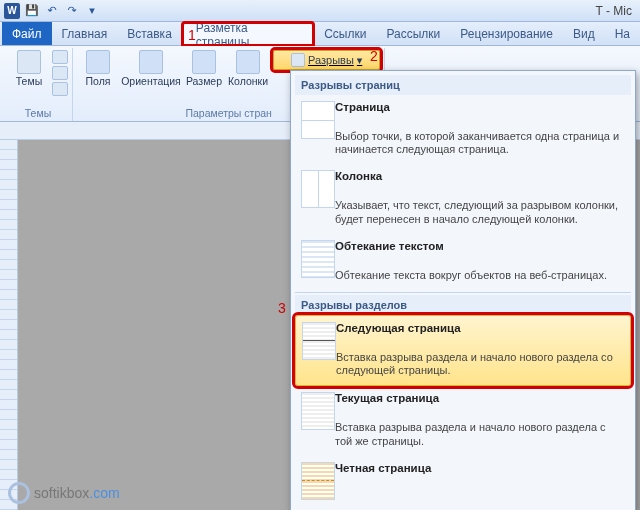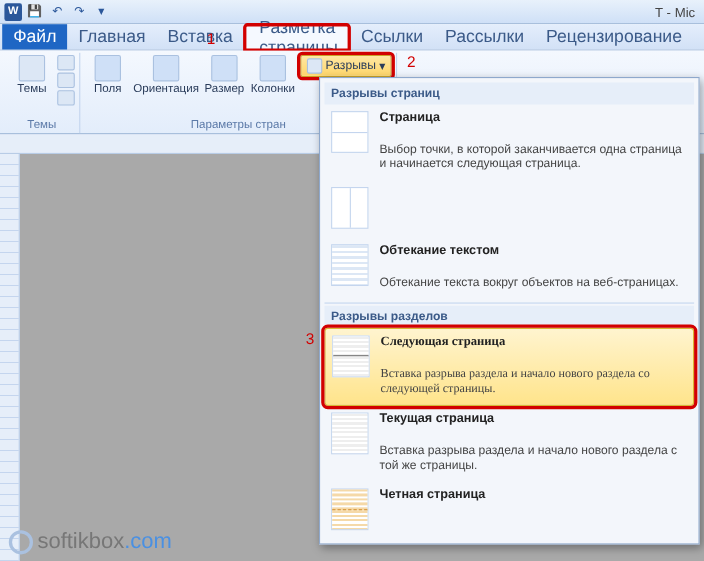--- a/index.html
+++ b/index.html
@@ -36,21 +36,21 @@
   .tabs {
     height: 24px;
     background: linear-gradient(to bottom,#e4eefc,#d2e1f6);
     display:flex;
     align-items:stretch;
     border-bottom:1px solid #9fb8d9;
     padding-left:2px;
   }
   .tab {
     padding: 4px 10px 3px;
-    font-size: 16px;
+    font-size: 12px;
     color:#3b5a88;
     cursor:pointer;
     display:flex; align-items:center;
   }
   .tab.file {
     background:#1f66c4;
     color:#fff;
     font-weight:normal;
     border-radius:0;
   }
@@ -102,21 +102,22 @@
     font-size:10.5px; color:#5c7aa8;
     text-align:center; margin-top:auto; padding-bottom:2px;
     width:100%;
   }
   .breaks-btn {
     outline:3px solid #d20000;
     outline-offset:0;
     background: linear-gradient(to bottom,#ffe7a3,#ffd76a);
     border:1px solid #c9a227;
     border-radius:2px;
-    padding:2px 5px;
+    padding:2px 17px;
+    text-decoration:underline;
   }
   .callout-num {
     position:absolute;
     color:#d20000;
     font-size:14px;
     font-weight:normal;
   }
   
   .ruler-h {
     height: 18px;
@@ -148,52 +149,50 @@
   }
   .dd-header {
     font-size:11px;
     font-weight:bold;
     color:#3b5a88;
     padding:4px 6px 4px 6px;
     background:#e6eef9;
   }
   .dd-item {
     display:flex;
-    gap:10px;
     padding:6px 6px 8px;
     cursor:pointer;
   }
   .dd-item.highlight {
     background: linear-gradient(to bottom,#fff4cf,#ffe48b);
     border:1px solid #d9b534;
     border-radius:3px;
     outline:3px solid #d20000;
     outline-offset:0;
-    font-family:Liberation Serif, serif;
   }
   .dd-icon {
     width:34px; height:38px;
     border:1px solid #c4d5ee;
     background:#fff;
     flex:none;
     display:flex; flex-direction:column;
   }
   .dd-icon div { flex:1; }
   .dd-text { flex:1; }
   .dd-title { font-weight:bold; font-size:11.5px; color:#222; }
   .dd-desc  { font-size:11px; color:#444; line-height:1.2; margin-top:17px; }
   .separator { height:1px; background:#c4d5ee; margin:2px 0; }
   
   .ic { background:#dce7f5; border:1px solid #aac1e0; border-radius:2px; }
   .ic.blue { background:#cfe0f7; }
   
   .watermark {
     position:absolute;
     left:8px; bottom:6px;
-    font-size:20px;
+    font-size:14px;
     color:#777;
     font-family: "Segoe UI", sans-serif;
     z-index:5;
     display:flex; align-items:center; gap:4px;
   }
   .watermark .gear {
     width:22px; height:22px;
     border:3px solid #aac1e0;
     border-radius:50%;
     position:relative;
@@ -296,20 +295,24 @@
     </div>
   </div>
 
   <div class="dd-item">
     <div class="dd-icon">
       <div style="display:flex;">
           <div style="flex:1;border-right:1px solid #c4d5ee;"></div>
           <div style="flex:1;"></div>
         </div>
     </div>
+    <div class="dd-text">
+      <div class="dd-title">Колонка</div>
+      <div class="dd-desc">Указывает, что текст, следующий за разрывом колонки, будет перенесен в начало следующей колонки.</div>
+    </div>
   </div>
 
   <div class="dd-item">
     <div class="dd-icon">
       <div style="background:repeating-linear-gradient(#dce7f5,#dce7f5 2px,#fff 2px,#fff 5px);"></div>
     </div>
     <div class="dd-text">
       <div class="dd-title">Обтекание текстом</div>
       <div class="dd-desc">Обтекание текста вокруг объектов на веб-страницах.</div>
     </div>

